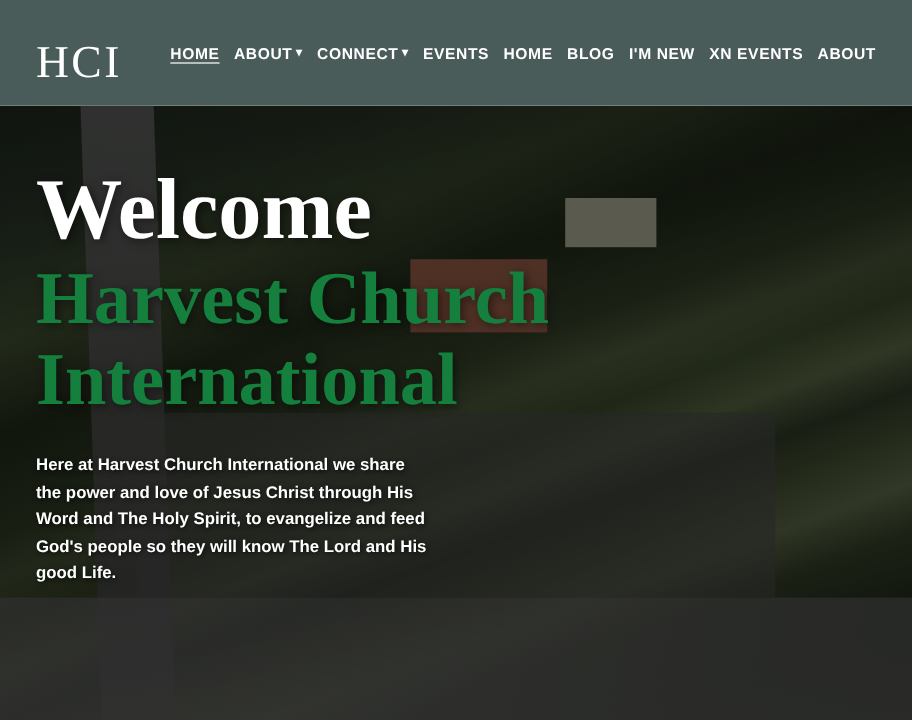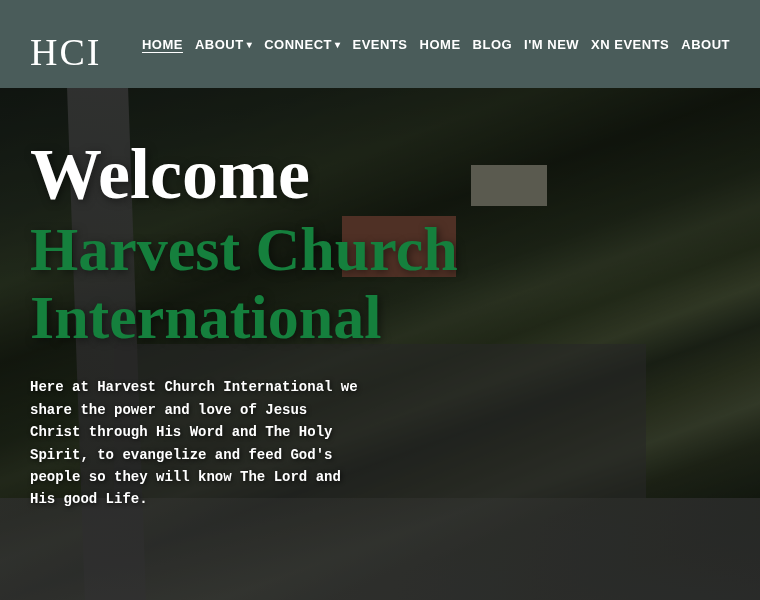--- a/index.html
+++ b/index.html
@@ -207,21 +207,21 @@
       font-family: Georgia, 'Times New Roman', serif;
       line-height: 1.1;
       text-shadow: 2px 2px 8px rgba(0,0,0,0.5);
       display: block;
       margin-top: 5px;
     }
 
     #hero-subtitle {
       color: white;
       font-size: 14px;
-      font-family: Liberation Mono, monospace;
+      font-family: Liberation Sans, sans-serif;
       font-weight: 700;
       line-height: 1.6;
       margin-top: 25px;
       max-width: 330px;
       text-shadow: 1px 1px 4px rgba(0,0,0,0.7);
     }
   </style>
 </head>
 <body>
 

